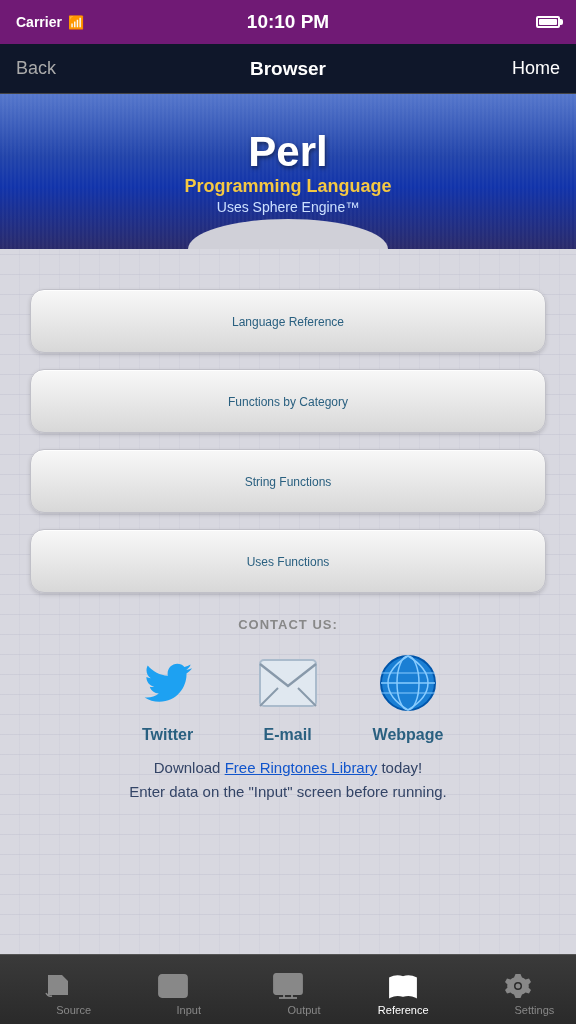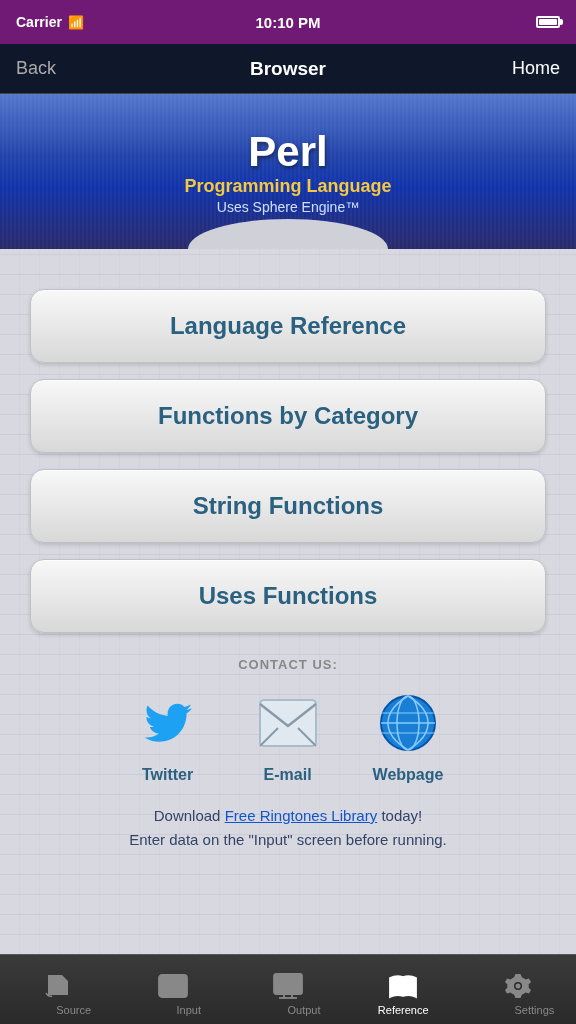--- a/index.html
+++ b/index.html
@@ -19,21 +19,21 @@
       background: #701a75;
       display: flex;
       align-items: center;
       justify-content: space-between;
       padding: 0 16px;
       color: white;
       font-size: 14px;
       font-weight: 600;
     }
     .status-bar-left { display: flex; align-items: center; gap: 6px; }
-    .status-bar-center { position: absolute; left: 50%; transform: translateX(-50%); font-size: 15px; font-weight: 600; }
+    .status-bar-center { position: absolute; left: 50%; transform: translateX(-50%); font-size: 19px; font-weight: 600; }
     .wifi-icon { font-size: 13px; }
     .battery-icon {
       width: 24px; height: 12px;
       border: 2px solid white;
       border-radius: 2px;
       position: relative;
       display: inline-flex;
       align-items: center;
       padding: 1px;
     }
@@ -159,22 +159,22 @@
       background: linear-gradient(180deg, #f8f8f8 0%, #e8e8e8 50%, #d8d8d8 100%);
       border: 1px solid #c0c0c8;
       border-radius: 14px;
       padding: 22px 20px;
       text-align: center;
       box-shadow: 0 2px 4px rgba(0,0,0,0.15), inset 0 1px 0 rgba(255,255,255,0.8);
       cursor: pointer;
     }
     .menu-button-text {
       color: #2a6080;
-      font-size: 24px;
-      font-weight: 700;
+      font-size: 12px;
+      font-weight: 400;
     }
 
     
     .contact-section {
       margin-top: 8px;
       display: flex;
       flex-direction: column;
       align-items: center;
     }
     .contact-label {
@@ -214,21 +214,20 @@
     .twitter-bird {
       fill: #1da1f2;
     }
 
     
     .download-text {
       text-align: center;
       font-size: 15px;
       color: #334466;
       line-height: 1.6;
-      margin-top: 8px;
       padding: 0 20px;
     }
     .download-link {
       color: #1155cc;
       text-decoration: underline;
     }
 
     
     .tab-bar {
       position: absolute;

